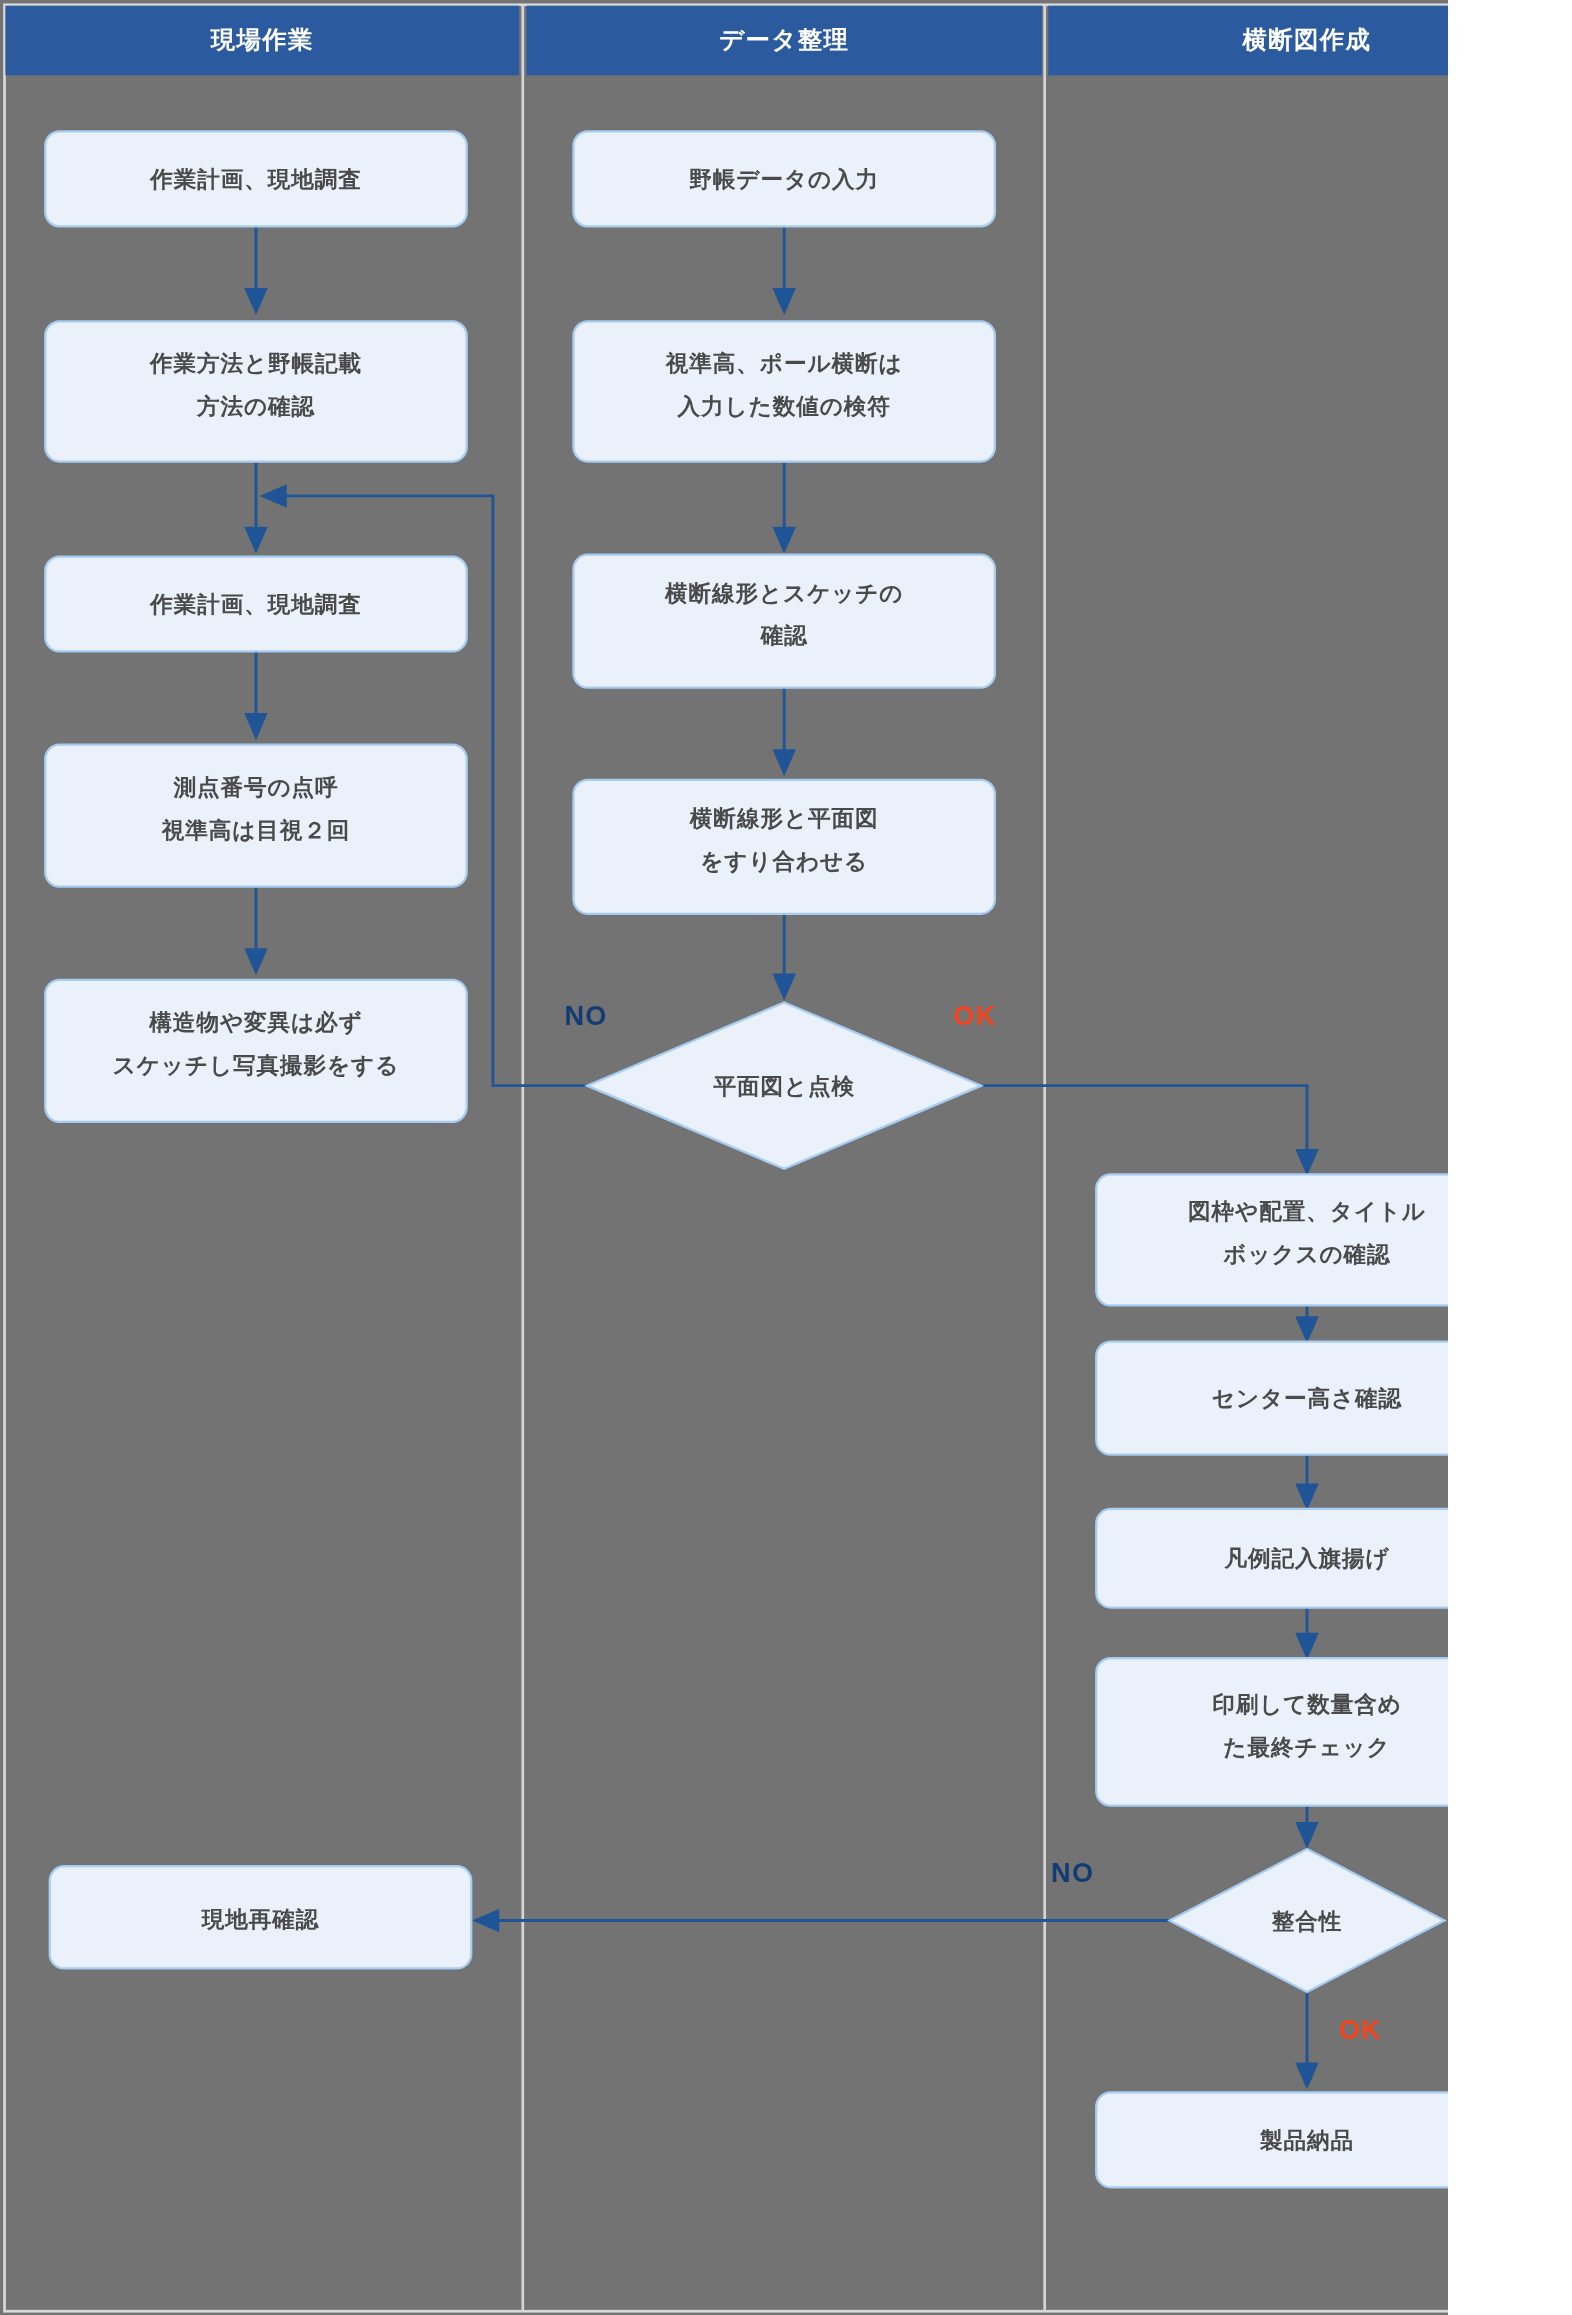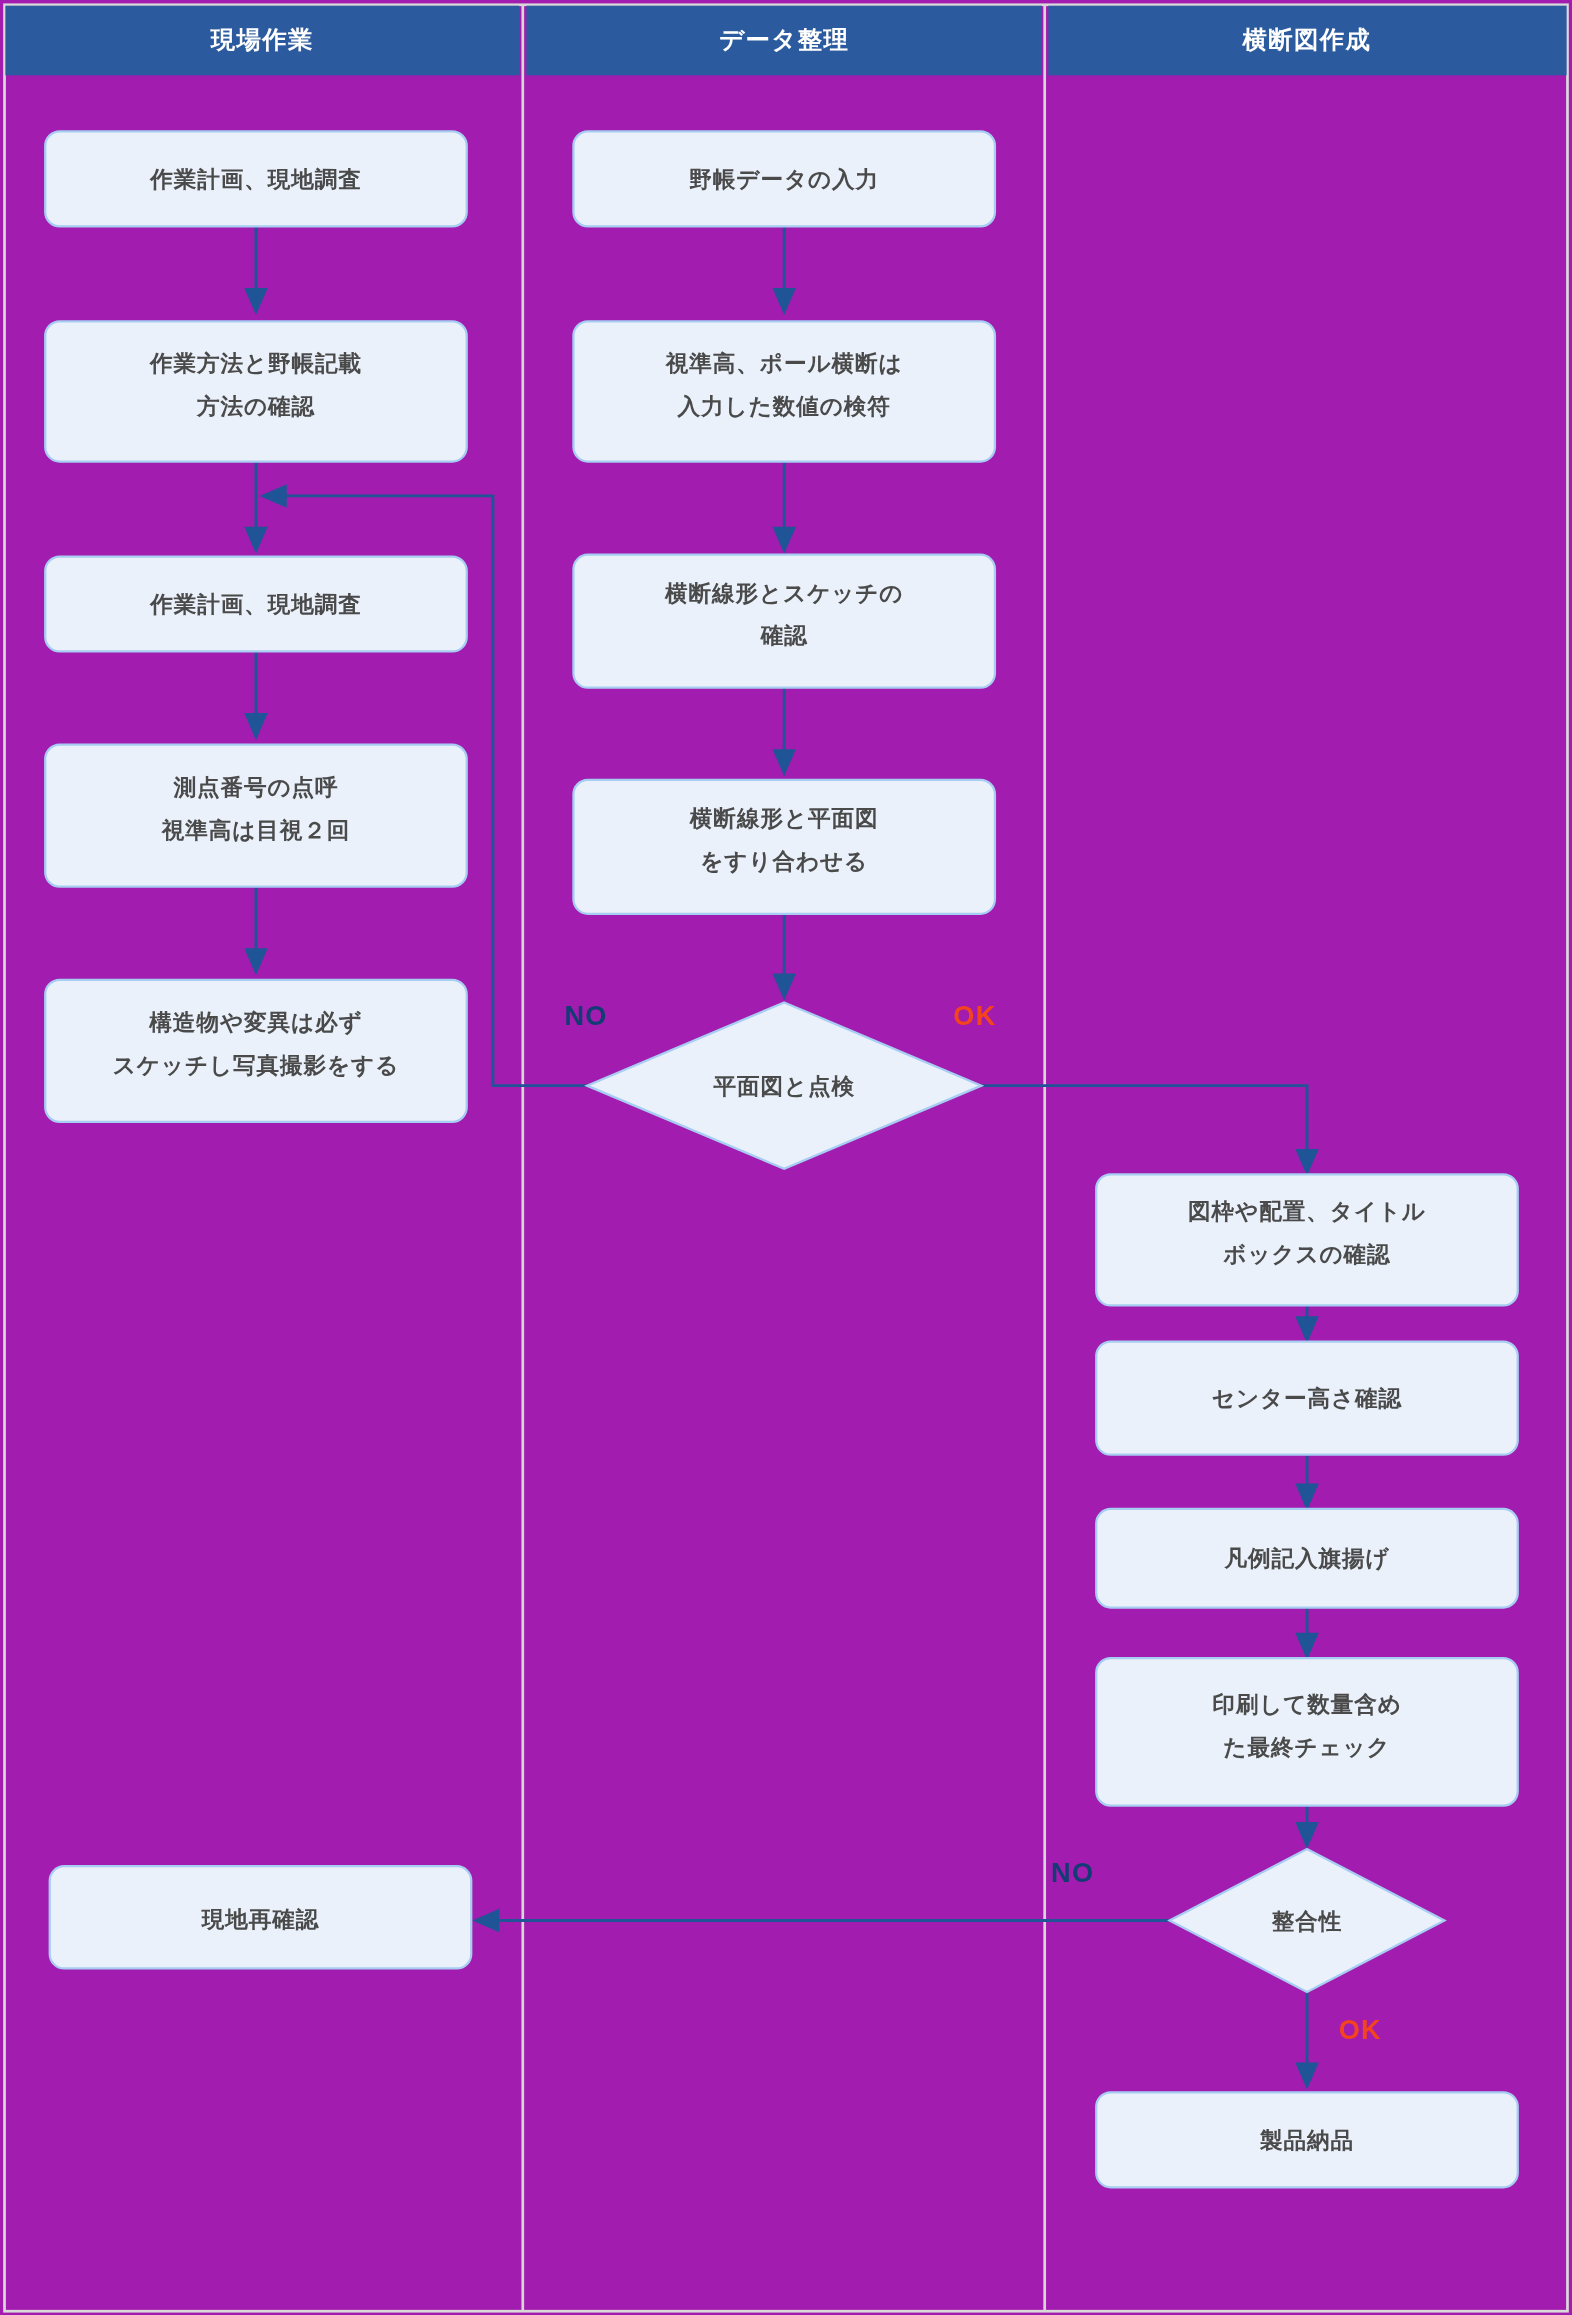--- a/index.html
+++ b/index.html
@@ -5,23 +5,23 @@
   html, body {
     margin: 0;
     padding: 0;
     background: #ffffff;
   }
   body {
     font-family: "Liberation Sans", "DejaVu Sans", sans-serif;
   }
   #page {
     position: relative;
-    width: 1572px;
+    width: 1448px;
     height: 2316px;
-    background: #a21caf;
+    background: #737373;
     overflow: hidden;
   }
   #flow-svg {
     position: absolute;
     inset: 0;
     width: 1572px;
     height: 2316px;
     display: block;
   }
   .lane-header-rect { fill: #2b5b9e; }

